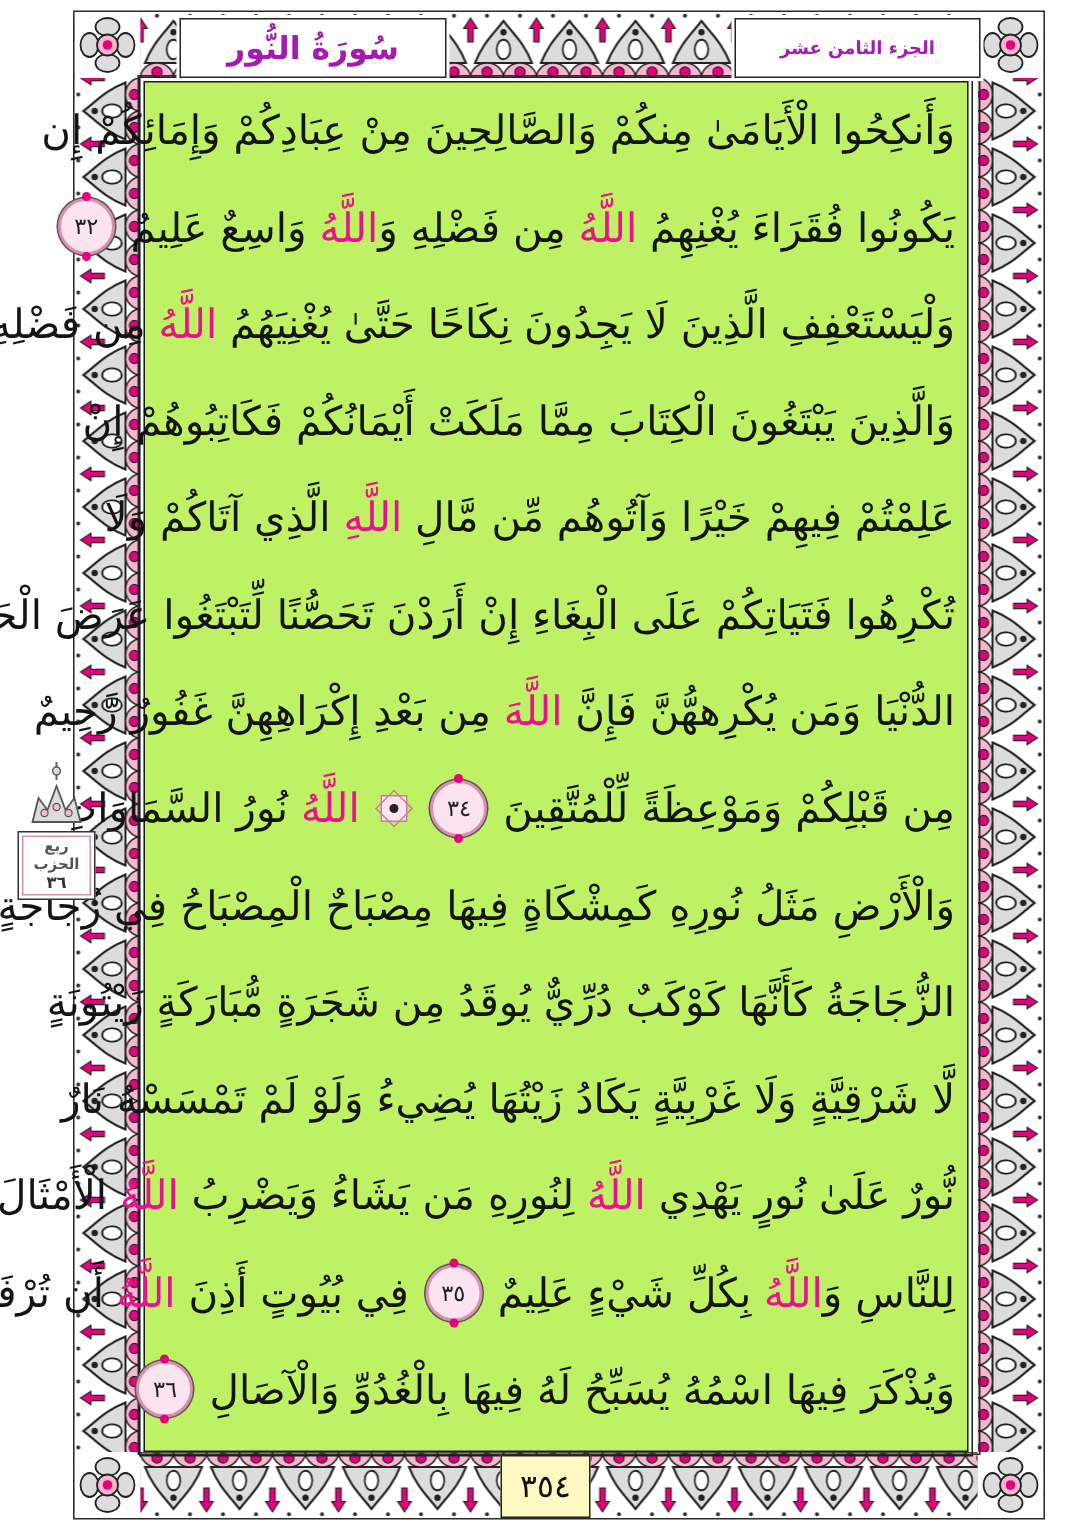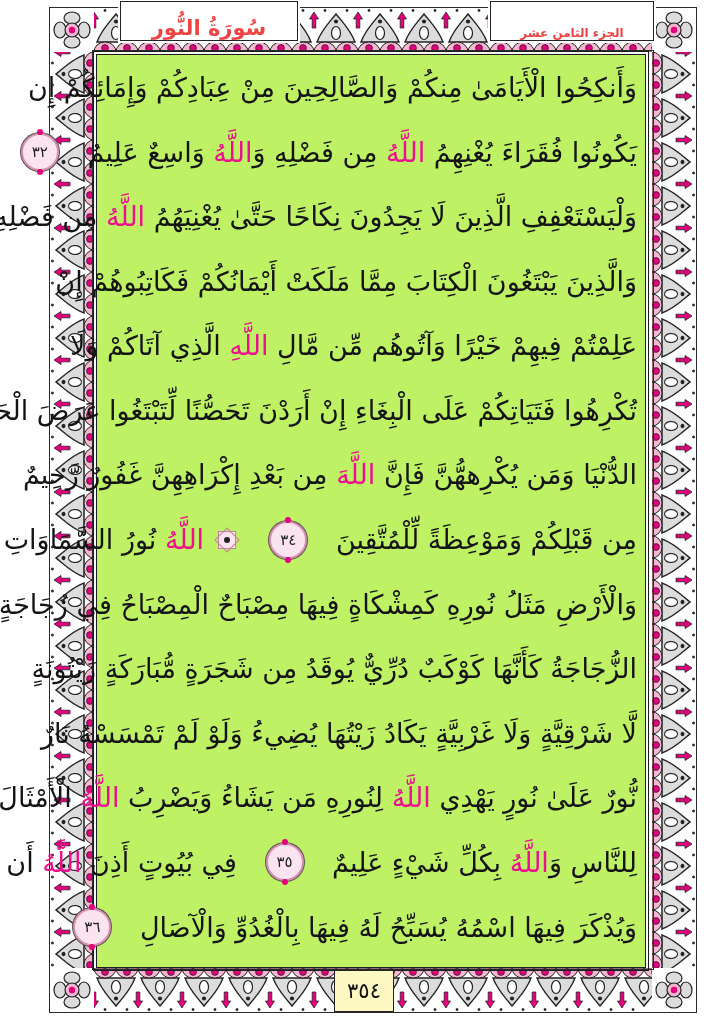--- a/index.html
+++ b/index.html
@@ -11,23 +11,23 @@
   .strip{position:absolute;}
   .strip.top{left:50px;top:8px;}
   .strip.bottom{left:50px;top:968px;}
   .strip.left{left:50px;top:8px;}
   .strip.right{left:652px;top:8px;}
   .corner{position:absolute;width:44px;height:44px;}
   .frame-line-outer{position:absolute;left:49px;top:7px;width:646px;height:1004px;border:1px solid #2a2a2a;pointer-events:none;}
   .frame-line-inner{position:absolute;left:92px;top:50px;width:560px;height:918px;border:1px solid #2a2a2a;pointer-events:none;}
 
   .cartouche{
-    position:absolute;top:1px;height:38px;background:#ffffff;border:1.5px solid #222;
-    box-shadow:0 0 0 2px #fff;display:flex;align-items:flex-end;justify-content:center;
-    font-size:21px;font-weight:bold;color:#ef4444;z-index:5;
+    position:absolute;top:12px;height:38px;background:#ffffff;border:1.5px solid #222;
+    box-shadow:0 0 0 2px #fff;display:flex;align-items:center;justify-content:center;
+    font-size:21px;font-weight:bold;color:#a21caf;z-index:5;
   }
   .cartouche.surah{left:120px;width:176px;}
   .cartouche.juz{left:490px;width:162px;font-size:12px;}
 
   .textbox{
     position:absolute;left:96px;top:54px;width:548px;height:912px;background:#bef264;
     border:1.5px solid #1d1d1d;outline:1px solid #1d1d1d;outline-offset:2px;z-index:3;
   }
   .lines{
     position:absolute;left:8px;right:8px;top:4px;bottom:4px;
@@ -36,21 +36,21 @@
   .qline{
     flex:1;direction:rtl;text-align:justify;text-align-last:justify;
     font-size:27px;color:#141414;line-height:58px;white-space:nowrap;overflow:visible;
   }
   .qline .seg{letter-spacing:0;}
   .allah{color:#ec0f8f;}
   .aya{
     display:inline-flex;align-items:center;justify-content:center;vertical-align:middle;
     width:34px;height:34px;border-radius:50%;
     background:#fbe4ef;border:2px solid #d98fae;box-shadow:0 0 0 1px #555;
-    font-size:15px;color:#222;position:relative;top:-2px;margin:0 20px;
+    font-size:15px;color:#222;position:relative;top:-2px;margin:0 2px;
   }
   .aya i{position:absolute;left:50%;width:6px;height:6px;background:#e5007e;border-radius:50%;transform:translateX(-50%);}
   .aya i.d-top{top:-6px;}
   .aya i.d-bot{bottom:-6px;}
   .hizb{
     display:inline-block;position:relative;width:22px;height:22px;vertical-align:middle;margin:0 3px;top:-2px;
   }
   .hizb b,.hizb u{position:absolute;inset:2px;border:1.6px solid #c77d9d;background:#fbe4ef;}
   .hizb u{transform:rotate(45deg);background:transparent;}
   .hizb i{position:absolute;left:50%;top:50%;width:6px;height:6px;margin:-3px 0 0 -3px;border-radius:50%;background:#222;}
@@ -141,20 +141,35 @@
   <div class="frame-line-outer"></div>
   <div class="frame-line-inner"></div>
 
   <div class="cartouche surah">
     <span>سُورَةُ النُّور</span>
   </div>
   <div class="cartouche juz">
     <span>الجزء الثامن عشر</span>
   </div>
 
+  <div class="medallion">
+    <svg width="52" height="44">
+      <line x1="26" y1="0" x2="26" y2="12" stroke="#666" stroke-width="1.4"></line>
+      <circle cx="26" cy="6" r="2.6" fill="#dcdcdc" stroke="#555" stroke-width="1"></circle>
+      <path d="M10 40 L14 24 L20 32 L26 16 L32 32 L38 24 L42 40 Z" fill="#dcdcdc" stroke="#555" stroke-width="1.2"></path>
+      <circle cx="18" cy="34" r="2.4" fill="#f6b8d0" stroke="#555" stroke-width="0.8"></circle>
+      <circle cx="26" cy="30" r="2.4" fill="#f6b8d0" stroke="#555" stroke-width="0.8"></circle>
+      <circle cx="34" cy="34" r="2.4" fill="#f6b8d0" stroke="#555" stroke-width="0.8"></circle>
+    </svg>
+    <div class="box">
+      <div>ربع</div>
+      <div>الحزب</div>
+      <div class="num">٣٦</div>
+    </div>
+  </div>
 
   <div class="textbox">
     <div class="lines">
         <div class="qline"><span class="seg">وَأَنكِحُوا الْأَيَامَىٰ مِنكُمْ وَالصَّالِحِينَ مِنْ عِبَادِكُمْ وَإِمَائِكُمْ إِن</span></div>
         <div class="qline"><span class="seg">يَكُونُوا فُقَرَاءَ يُغْنِهِمُ </span><span class="seg allah">اللَّهُ</span><span class="seg"> مِن فَضْلِهِ وَ</span><span class="seg allah">اللَّهُ</span><span class="seg"> وَاسِعٌ عَلِيمٌ </span><span class="aya">٣٢<i class="d-top"></i><i class="d-bot"></i></span></div>
         <div class="qline"><span class="seg">وَلْيَسْتَعْفِفِ الَّذِينَ لَا يَجِدُونَ نِكَاحًا حَتَّىٰ يُغْنِيَهُمُ </span><span class="seg allah">اللَّهُ</span><span class="seg"> مِن فَضْلِهِ</span></div>
         <div class="qline"><span class="seg">وَالَّذِينَ يَبْتَغُونَ الْكِتَابَ مِمَّا مَلَكَتْ أَيْمَانُكُمْ فَكَاتِبُوهُمْ إِنْ</span></div>
         <div class="qline"><span class="seg">عَلِمْتُمْ فِيهِمْ خَيْرًا وَآتُوهُم مِّن مَّالِ </span><span class="seg allah">اللَّهِ</span><span class="seg"> الَّذِي آتَاكُمْ وَلَا</span></div>
         <div class="qline"><span class="seg">تُكْرِهُوا فَتَيَاتِكُمْ عَلَى الْبِغَاءِ إِنْ أَرَدْنَ تَحَصُّنًا لِّتَبْتَغُوا عَرَضَ الْحَيَاةِ</span></div>
         <div class="qline"><span class="seg">الدُّنْيَا وَمَن يُكْرِههُّنَّ فَإِنَّ </span><span class="seg allah">اللَّهَ</span><span class="seg"> مِن بَعْدِ إِكْرَاهِهِنَّ غَفُورٌ رَّحِيمٌ</span></div>

